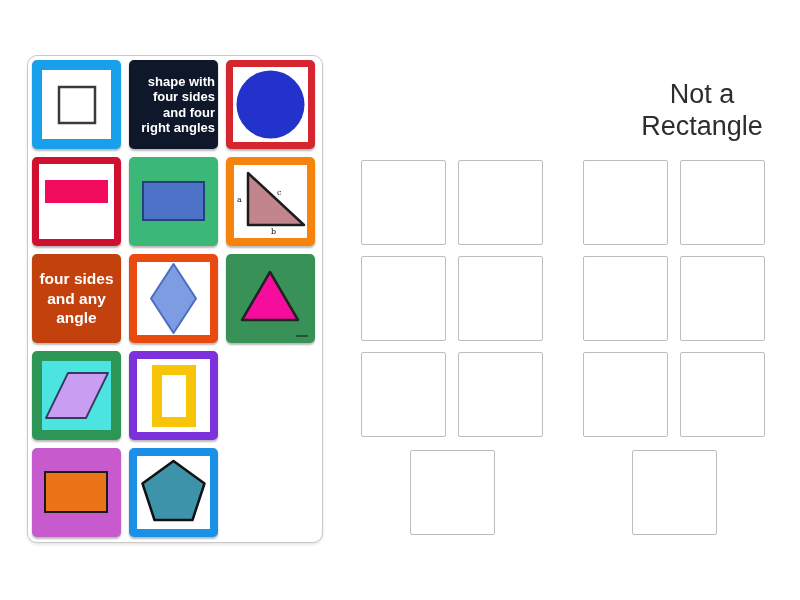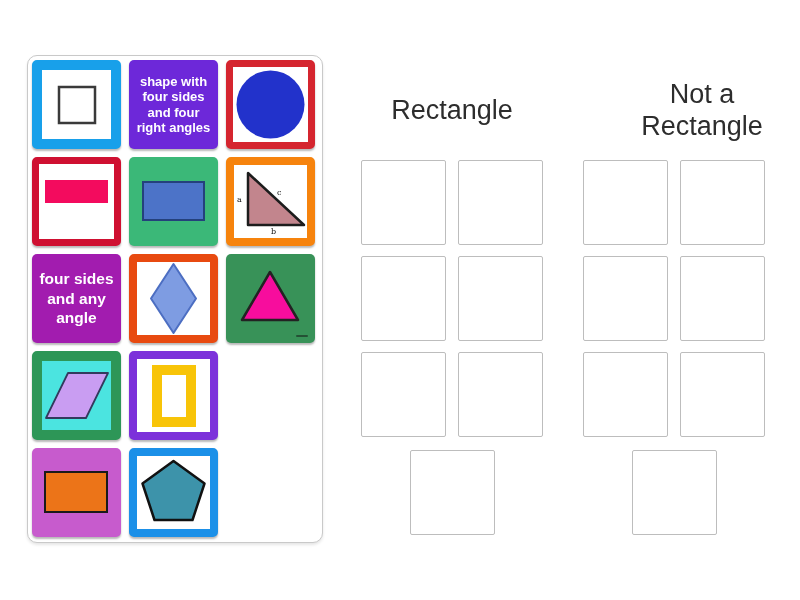--- a/index.html
+++ b/index.html
@@ -16,26 +16,26 @@
   }
   .tile{
     position:relative;border-radius:5px;box-sizing:border-box;
     box-shadow:0 2px 2px rgba(0,0,0,.28);overflow:hidden;
   }
   .tile svg{display:block;width:100%;height:100%;}
   .text-tile{display:flex;align-items:center;justify-content:center;text-align:center;
     color:#ffffff;font-weight:bold;padding:3px;}
   
   .t1 {border:10px solid #18a0ea;background:#ffffff;}
-  .t2 {background:#6d28d9;font-size:13px;line-height:1.18;}
+  .t2 {background:#0f172a;font-size:13px;line-height:1.18;text-align:right;}
   .t3 {border:7px solid #d5252f;background:#ffffff;}
   .t4 {border:7px solid #cf1031;background:#ffffff;}
   .t5 {background:#3bb878;}
   .t6 {border:8px solid #f6830d;background:#ffffff;}
-  .t7 {background:#a21caf;font-size:15.5px;line-height:1.25;}
+  .t7 {background:#c2410c;font-size:15.5px;line-height:1.25;}
   .t8 {border:8px solid #e84a10;background:#ffffff;}
   .t9 {background:#389258;}
   .t10{border:10px solid #2d9657;background:#4be4e0;}
   .t11{border:8px solid #7c31da;background:#ffffff;display:flex;align-items:center;justify-content:center;}
   .t13{background:#c75bcd;grid-row:5;grid-column:1;}
   .t14{border:8px solid #1b90e8;background:#ffffff;grid-row:5;grid-column:2;}
   .gold-frame{width:44px;height:62px;box-sizing:border-box;border:10px solid #f8c408;background:#ffffff;}
   .tri-label{position:absolute;font-family:"DejaVu Serif",serif;font-size:8px;color:#111;line-height:1;}
   .lbl-a{left:3px;top:31px;}
   .lbl-b{left:37px;top:63px;}
@@ -137,21 +137,20 @@
     </div>
 
     <div class="tile t14">
       <svg viewBox="0 0 73 73">
         <polygon points="36.5,5 67.5,27.5 55.5,64 17.5,64 5.5,27.5" fill="#3d93aa" stroke="#111111" stroke-width="2.5" stroke-linejoin="round"></polygon>
       </svg>
     </div>
 
   </div>
 
-  <div class="group-title gt-a">Rectangle</div>
   <div class="slot-grid sg-a">
     <div class="slot"></div>
     <div class="slot"></div>
     <div class="slot"></div>
     <div class="slot"></div>
     <div class="slot"></div>
     <div class="slot"></div>
   </div>
   <div class="slot slot-extra se-a"></div>
 

